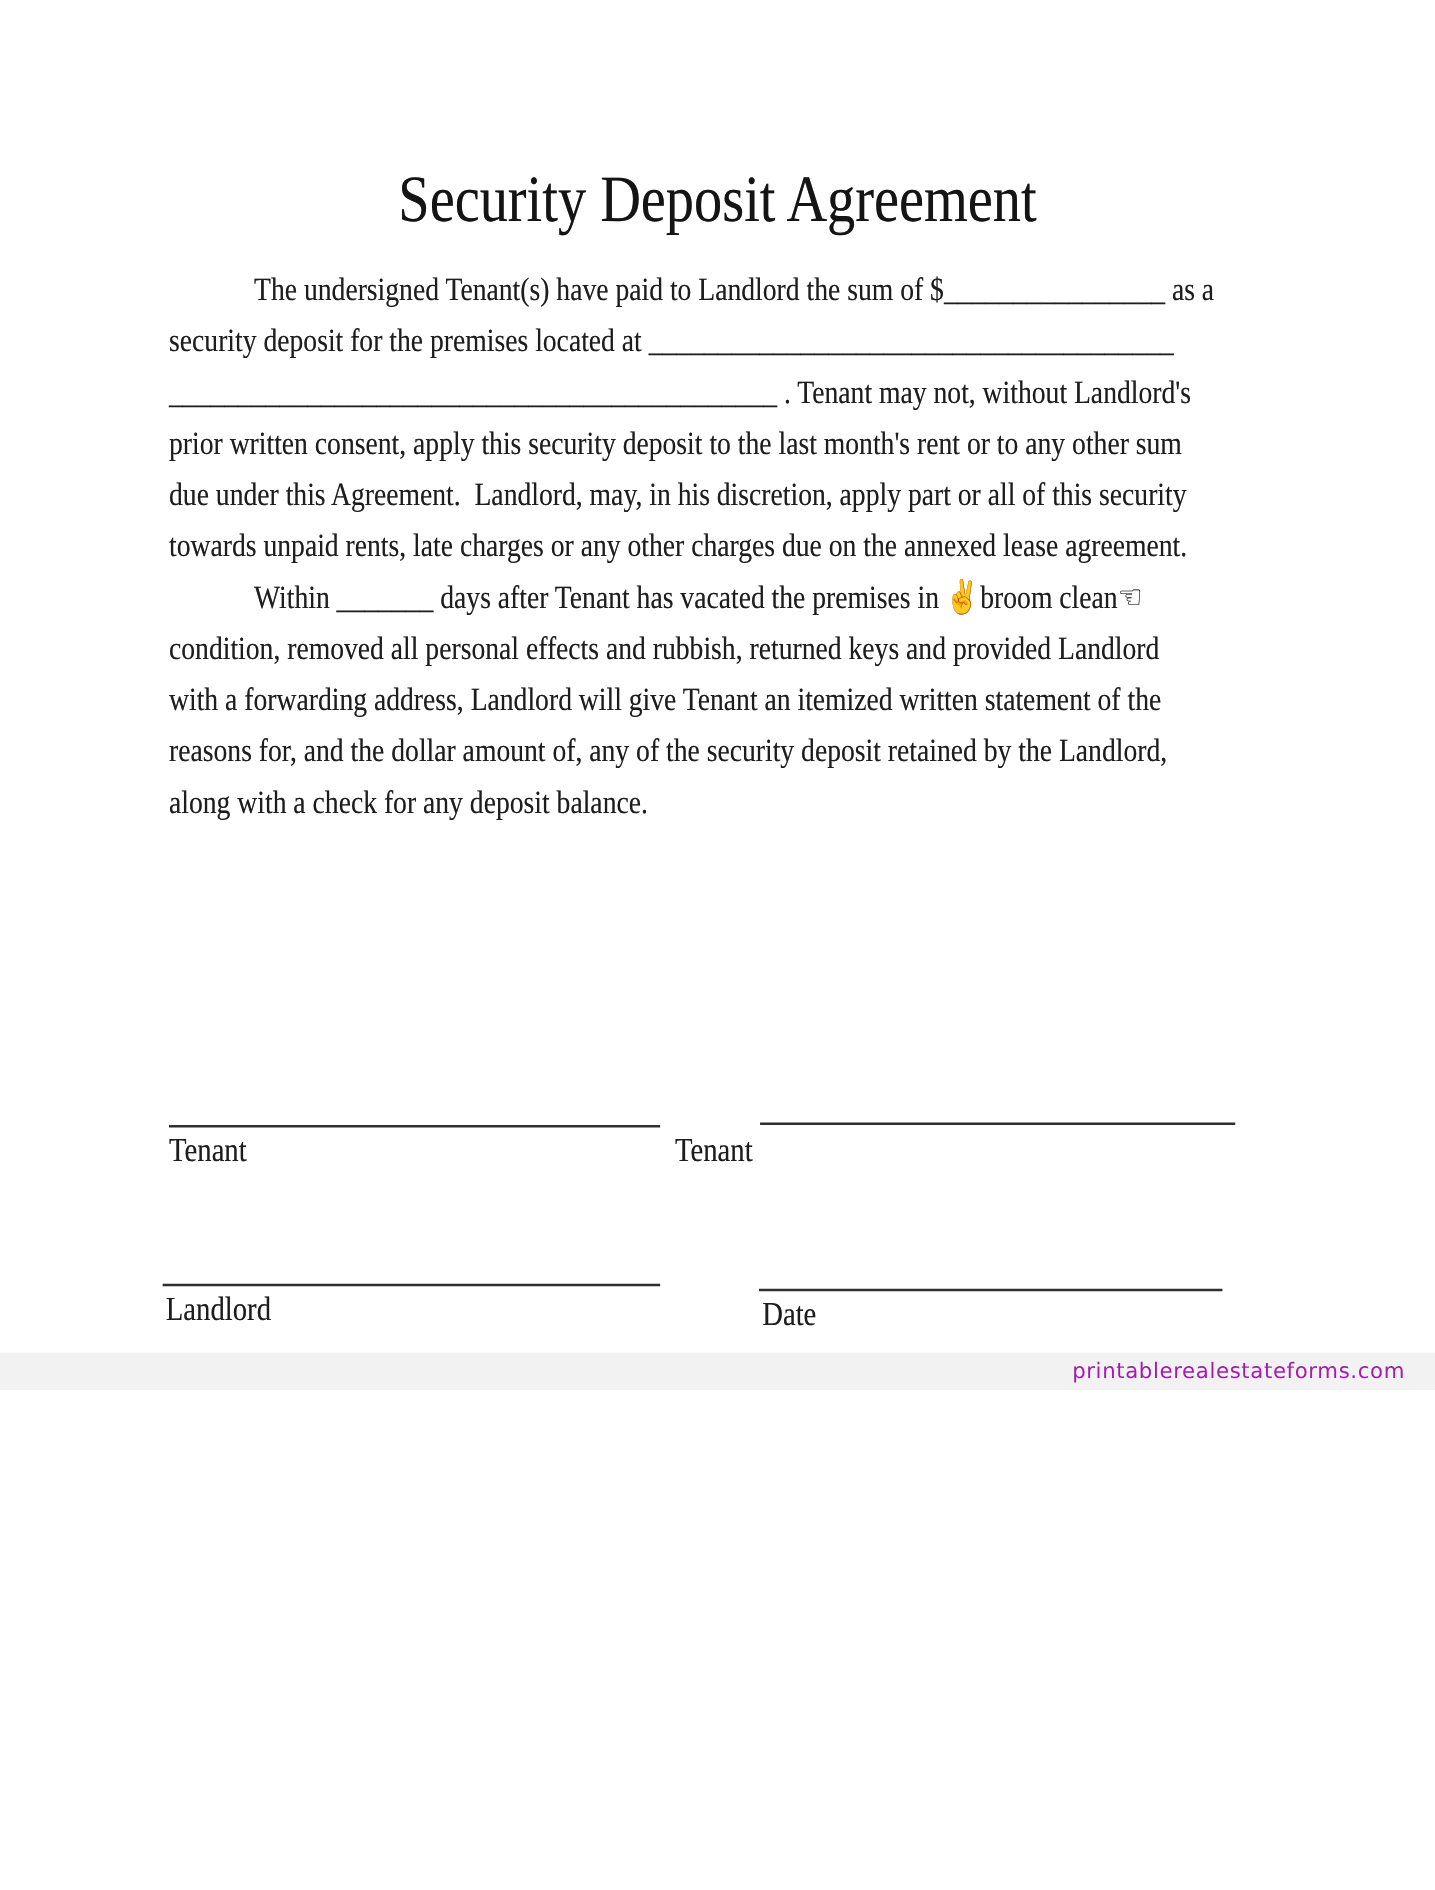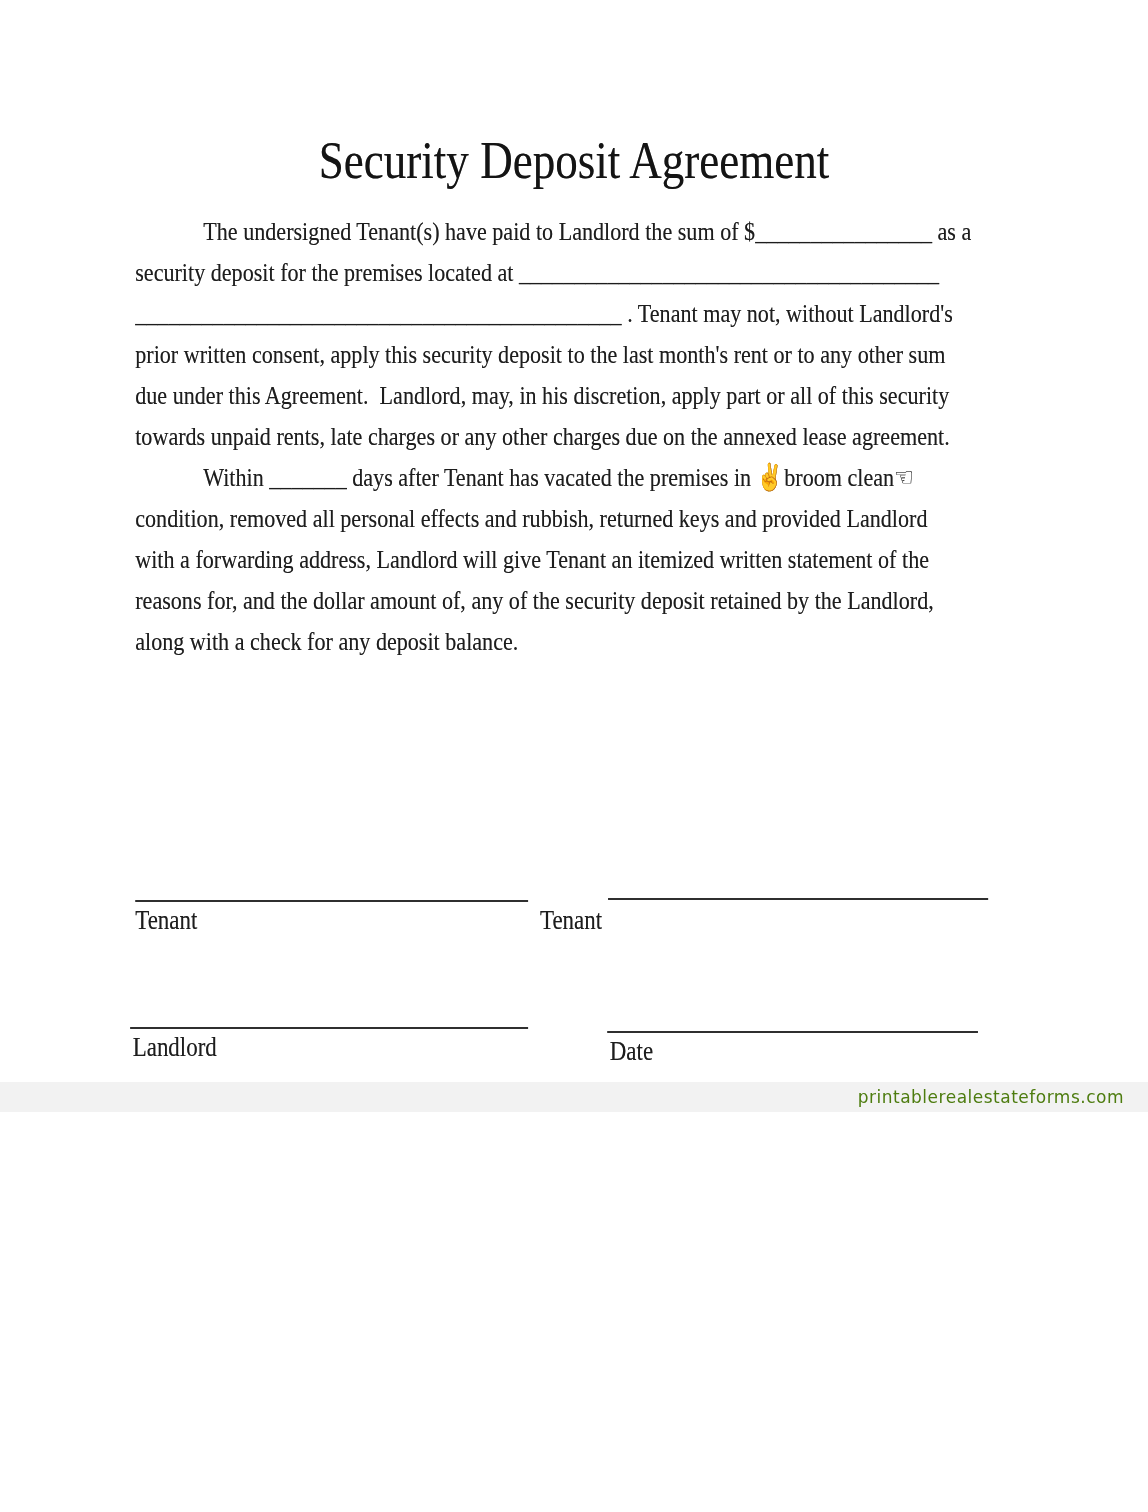--- a/index.html
+++ b/index.html
@@ -72,21 +72,21 @@
     height: 30px;
     background: #f2f2f2;
     text-align: right;
   }
   .footer-watermark {
     display: inline-block;
     padding-right: 24px;
     font-family: "DejaVu Sans", "Liberation Sans", sans-serif;
     font-size: 17px;
     line-height: 30px;
-    color: #4d7c0f;
+    color: #a21caf;
     letter-spacing: 0.5px;
   }
 </style>
 </head>
 <body>
 
 <div class="page">
   <div class="scale-wrap">
 
     <h1 class="doc-title">Security Deposit Agreement</h1>

